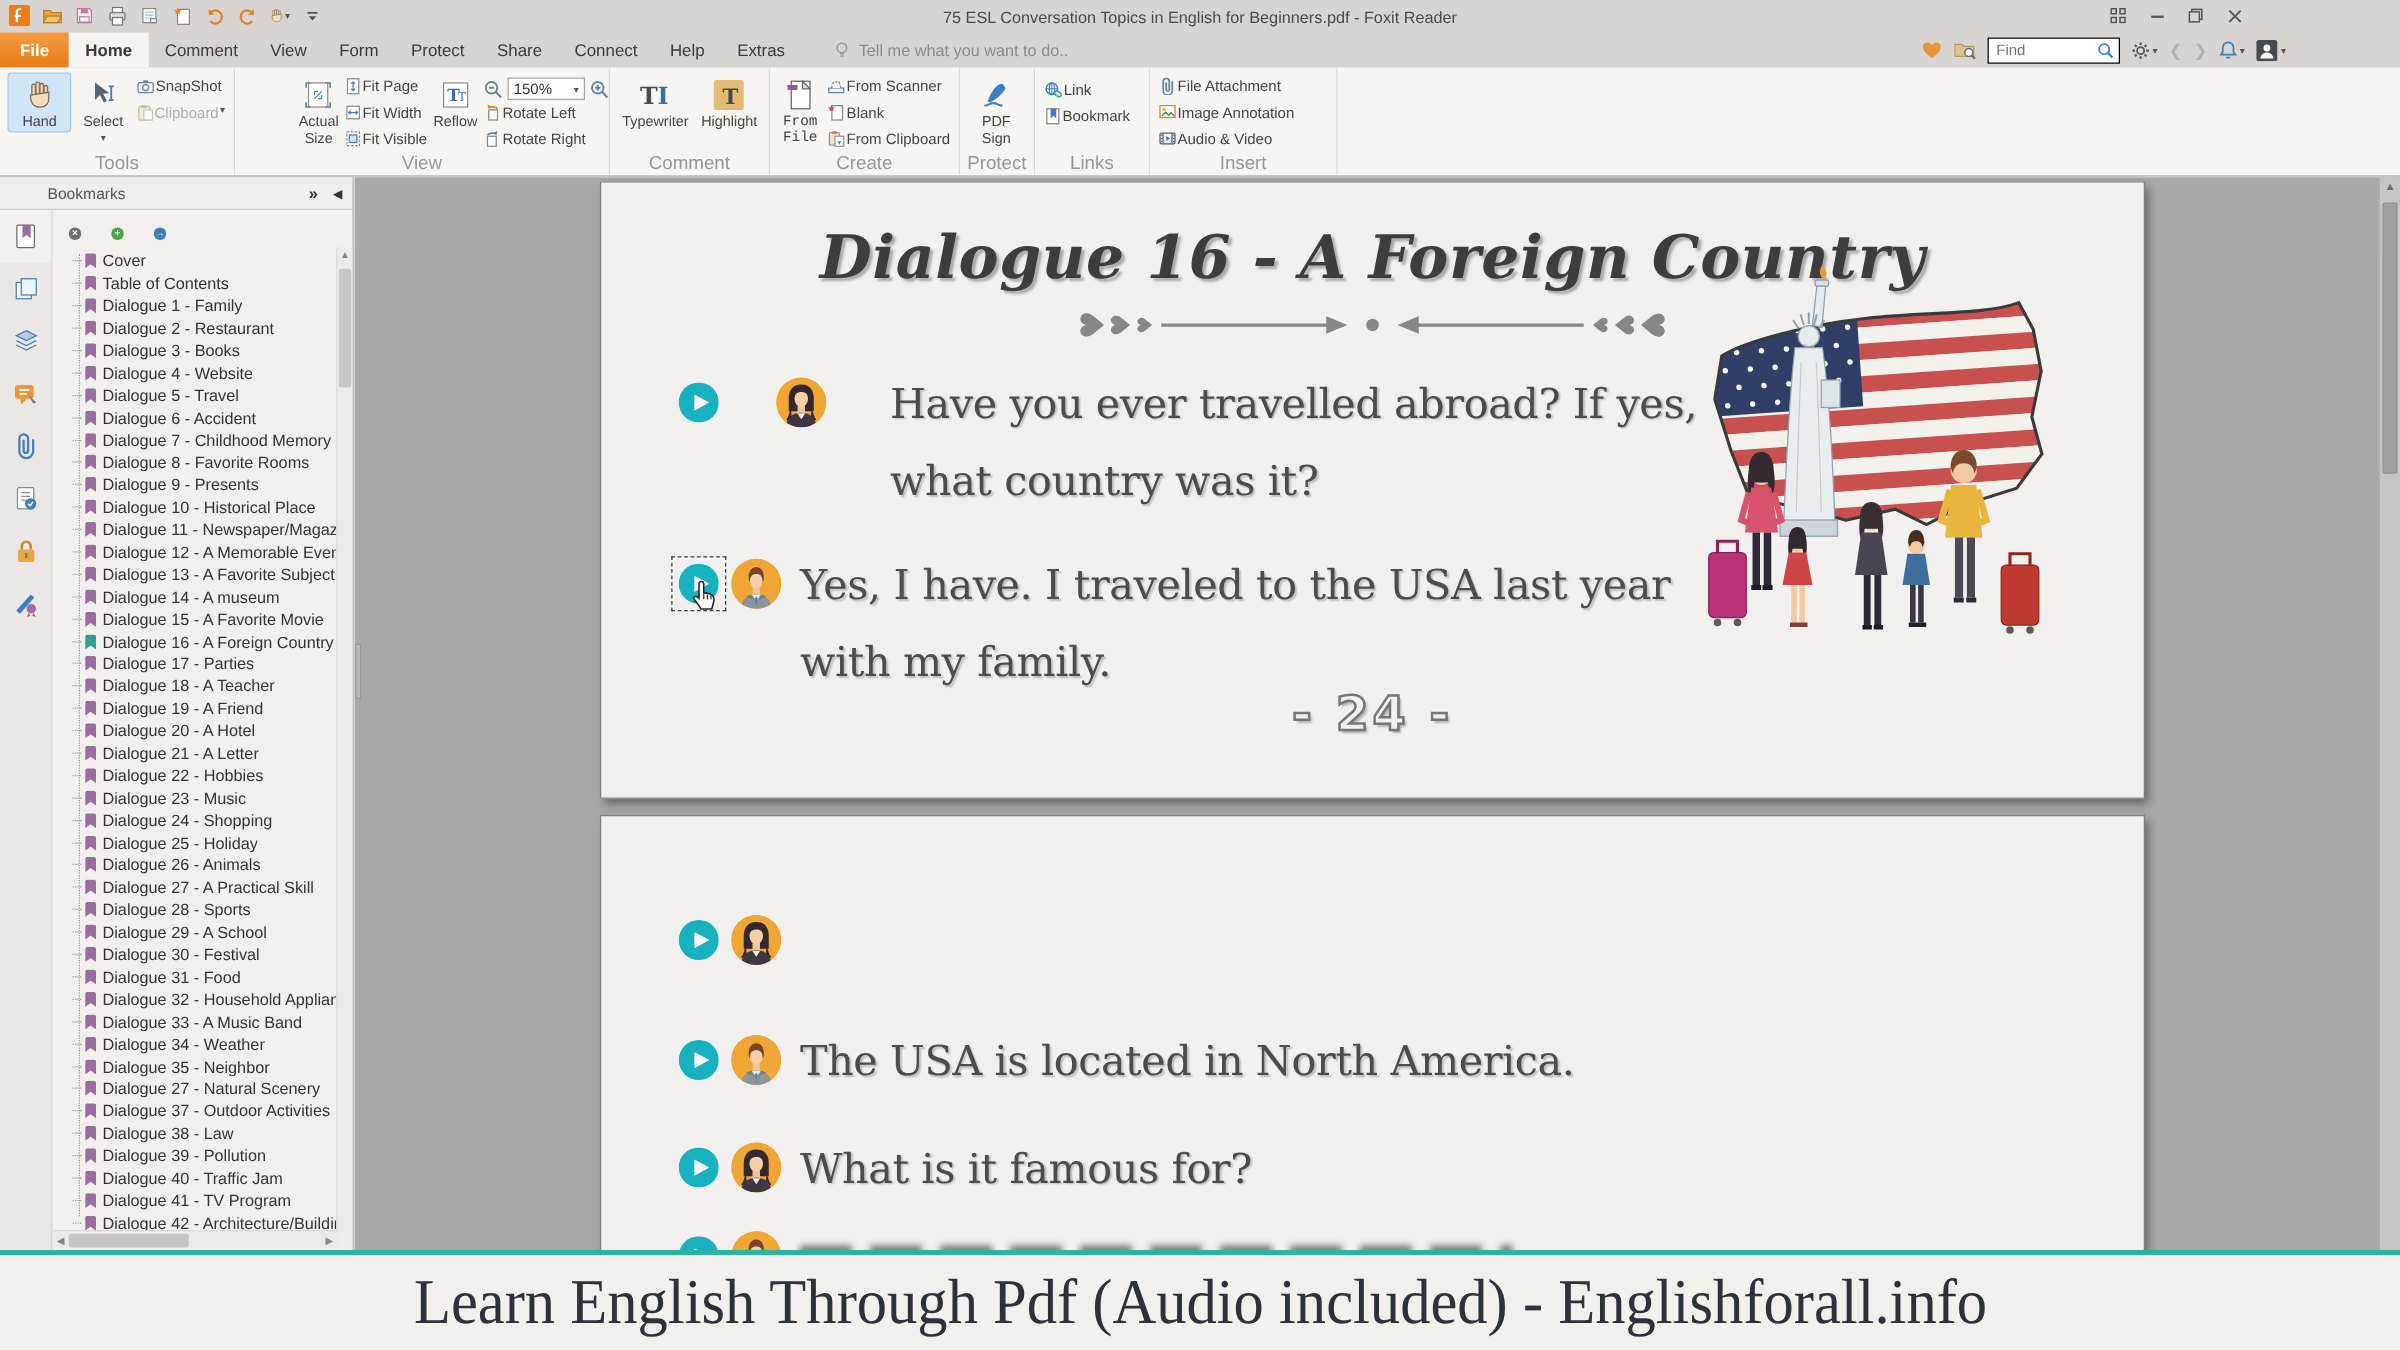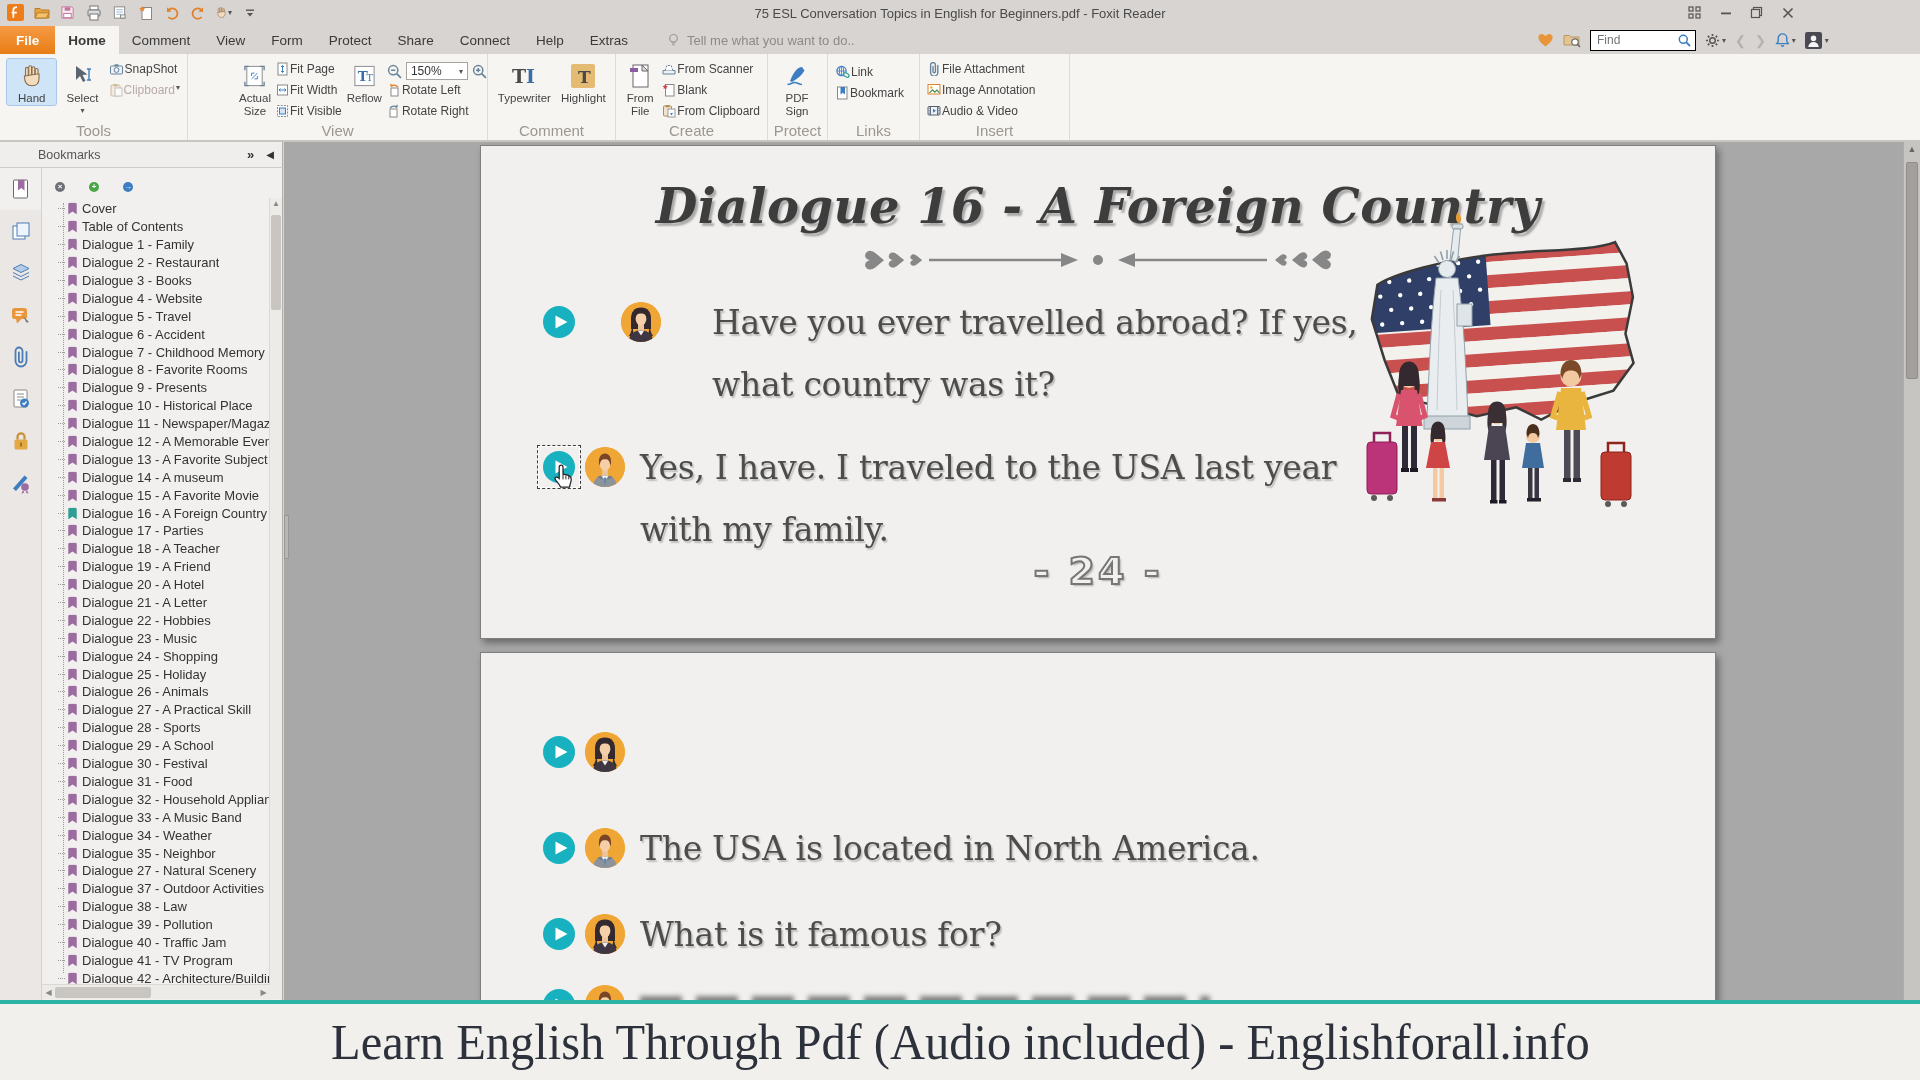--- a/index.html
+++ b/index.html
@@ -454,21 +454,21 @@
             </svg>
           </span>
         <span>Highlight</span>
       </div>
     </div>
     <div class="glabel">Comment</div>
   </div>
 
   <div class="rgroup" style="width:152px;">
     <div class="gcontent">
-      <div class="rbb" style="width:38px;">
+      <div class="rbb" style="width:38px;font-family:Liberation Mono, monospace;">
         <span class="ric">
             <svg width="24" height="26" viewBox="0 0 24 26">
               <rect x="5" y="2" width="15" height="22" fill="#fff" stroke="#666"></rect>
               <path d="M14 2l6 6h-6z" fill="#ddd" stroke="#666"></path>
               <rect x="2" y="5" width="8" height="4" fill="#8a5ca0"></rect>
             </svg>
           </span>
         <span>From File</span>
       </div>
       <div class="smallcol" style="width:100px;">

